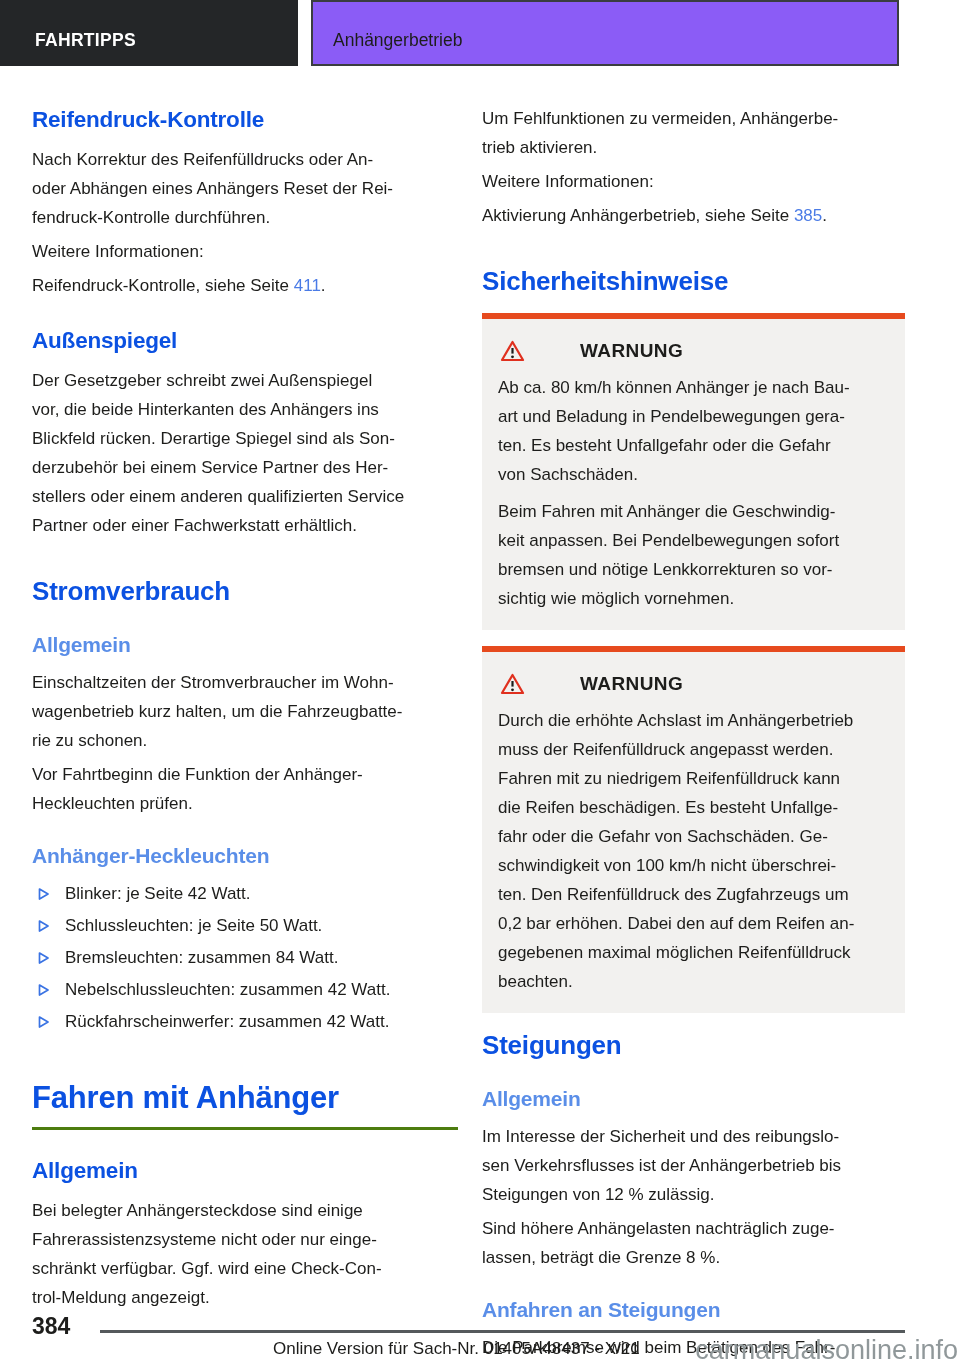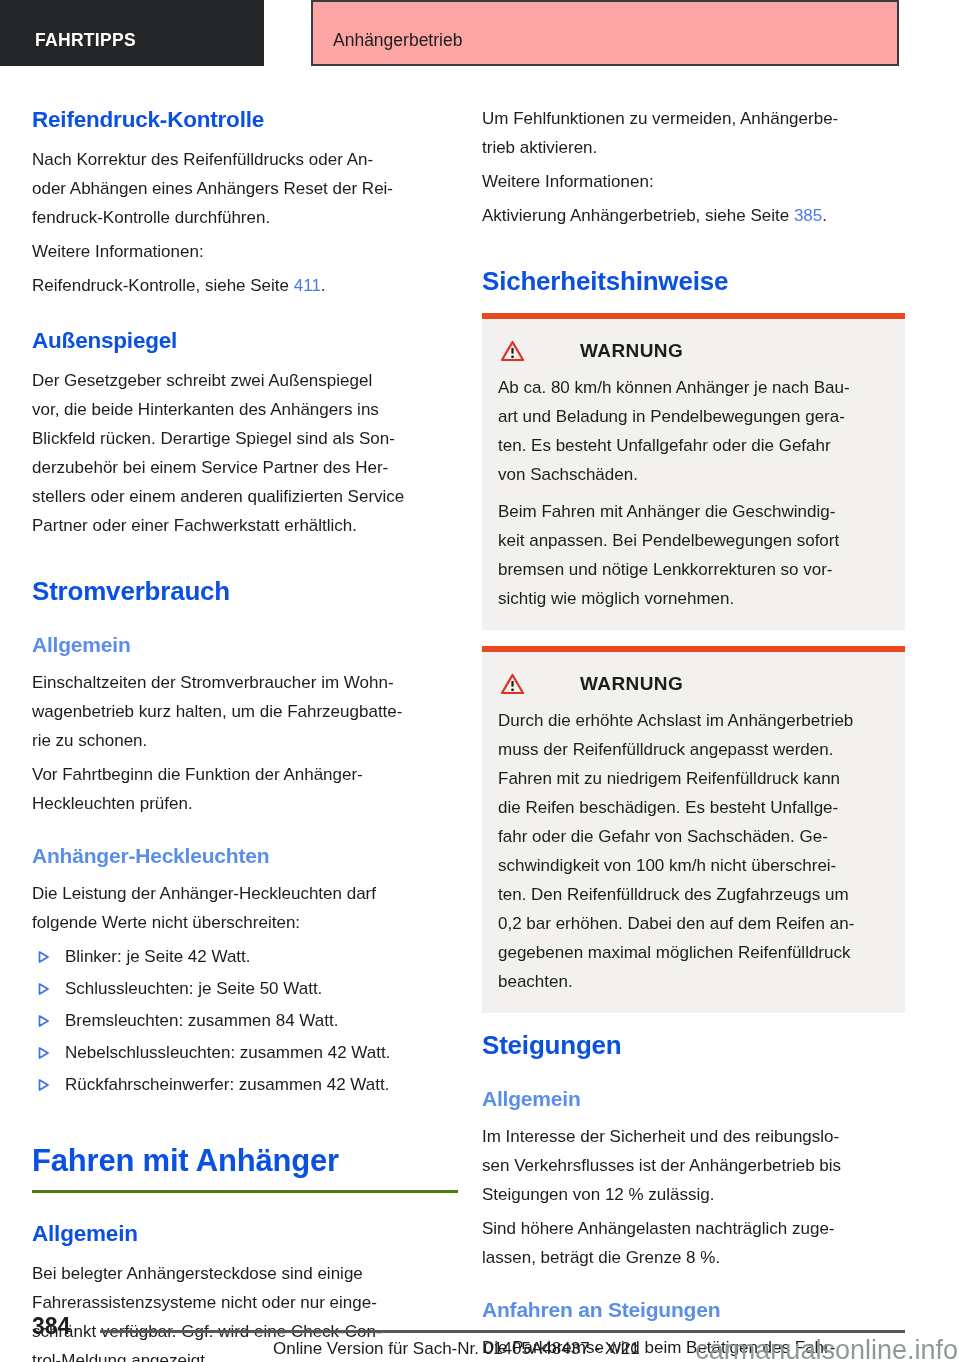--- a/index.html
+++ b/index.html
@@ -3,28 +3,28 @@
 <meta charset="utf-8">
 <style>
   html, body { margin:0; padding:0; }
   body{
     width:960px; height:1362px; position:relative; overflow:hidden;
     background:#ffffff; color:#1d1d1b;
     font-family:"Liberation Sans", sans-serif;
   }
   
   .hdr-chapter{
-    position:absolute; left:0; top:0; width:264px; height:66px;
+    position:absolute; left:0; top:0; width:298px; height:66px;
     background:#242628; box-sizing:border-box;
     display:flex; align-items:flex-end; padding:15px 0 15px 35px;
     color:#ffffff; font-weight:bold; font-size:17.5px; letter-spacing:.3px;
   }
   .hdr-topic{
     position:absolute; left:311px; top:0; width:588px; height:66px;
-    border:2px solid #3a3d40; box-sizing:border-box; background:#fca5a5;
+    border:2px solid #3a3d40; box-sizing:border-box; background:#8b5cf6;
     display:flex; align-items:flex-end; padding:0 0 13px 20px;
     font-size:17.5px; color:#1d1d1b;
   }
   
   .content{
     position:absolute; top:104px; left:32px; width:873px;
     display:flex; gap:24px;
   }
   .col{ width:426px; flex:0 0 426px; }
   .col-r{ width:423px; flex:0 0 423px; }
@@ -121,22 +121,20 @@
 
       <h2 class="h-l1">Stromverbrauch</h2>
       <h4 class="h-l3">Allgemein</h4>
       <p class="body">Einschaltzeiten der Stromverbraucher im Wohn-
 wagenbetrieb kurz halten, um die Fahrzeugbatte-
 rie zu schonen.</p>
       <p class="body">Vor Fahrtbeginn die Funktion der Anhänger-
 Heckleuchten prüfen.</p>
 
       <h4 class="h-l3">Anhänger-Heckleuchten</h4>
-      <p class="body">Die Leistung der Anhänger-Heckleuchten darf
-folgende Werte nicht überschreiten:</p>
 
       <ul class="bullets">
         <li>
           <span class="tri"><svg width="12" height="14" viewBox="0 0 12 14">
                 <path d="M1.5 2 L10 7 L1.5 12 Z" fill="none" stroke="#3a73e3" stroke-width="1.7" stroke-linejoin="round"></path>
               </svg></span>
           <span class="li-text">Blinker: je Seite 42 Watt.</span>
         </li>
         <li>
           <span class="tri"><svg width="12" height="14" viewBox="0 0 12 14">

